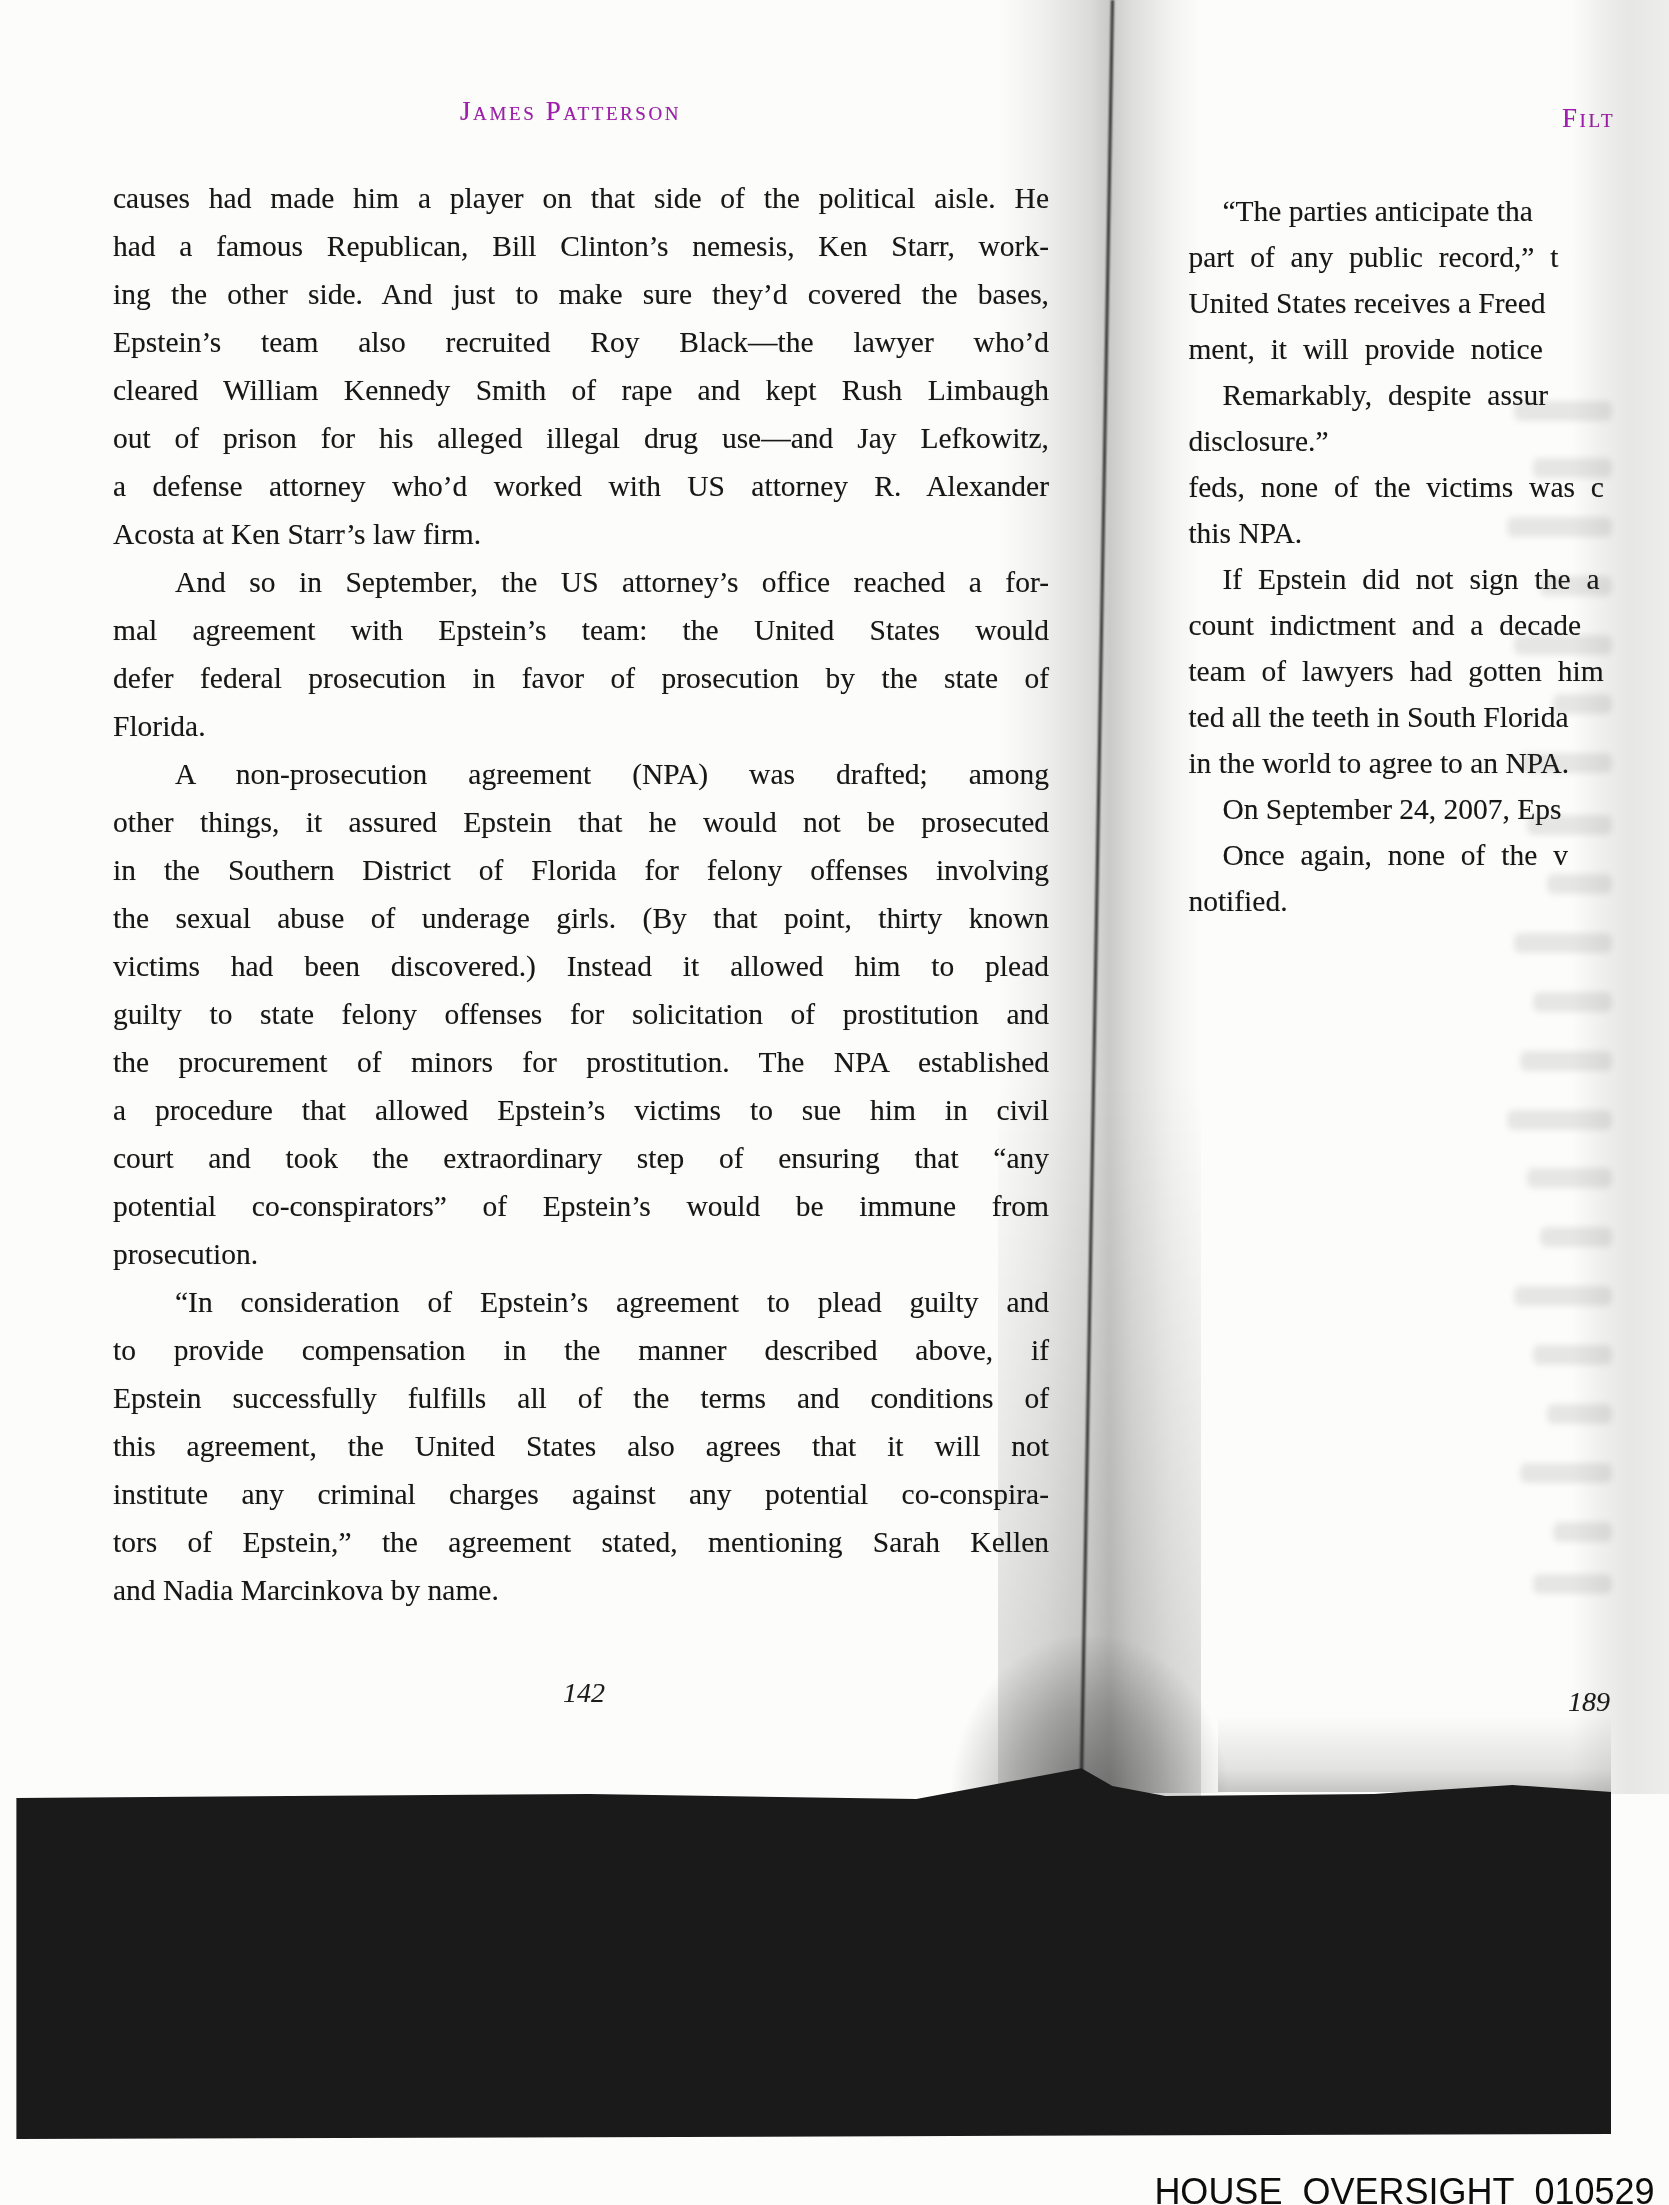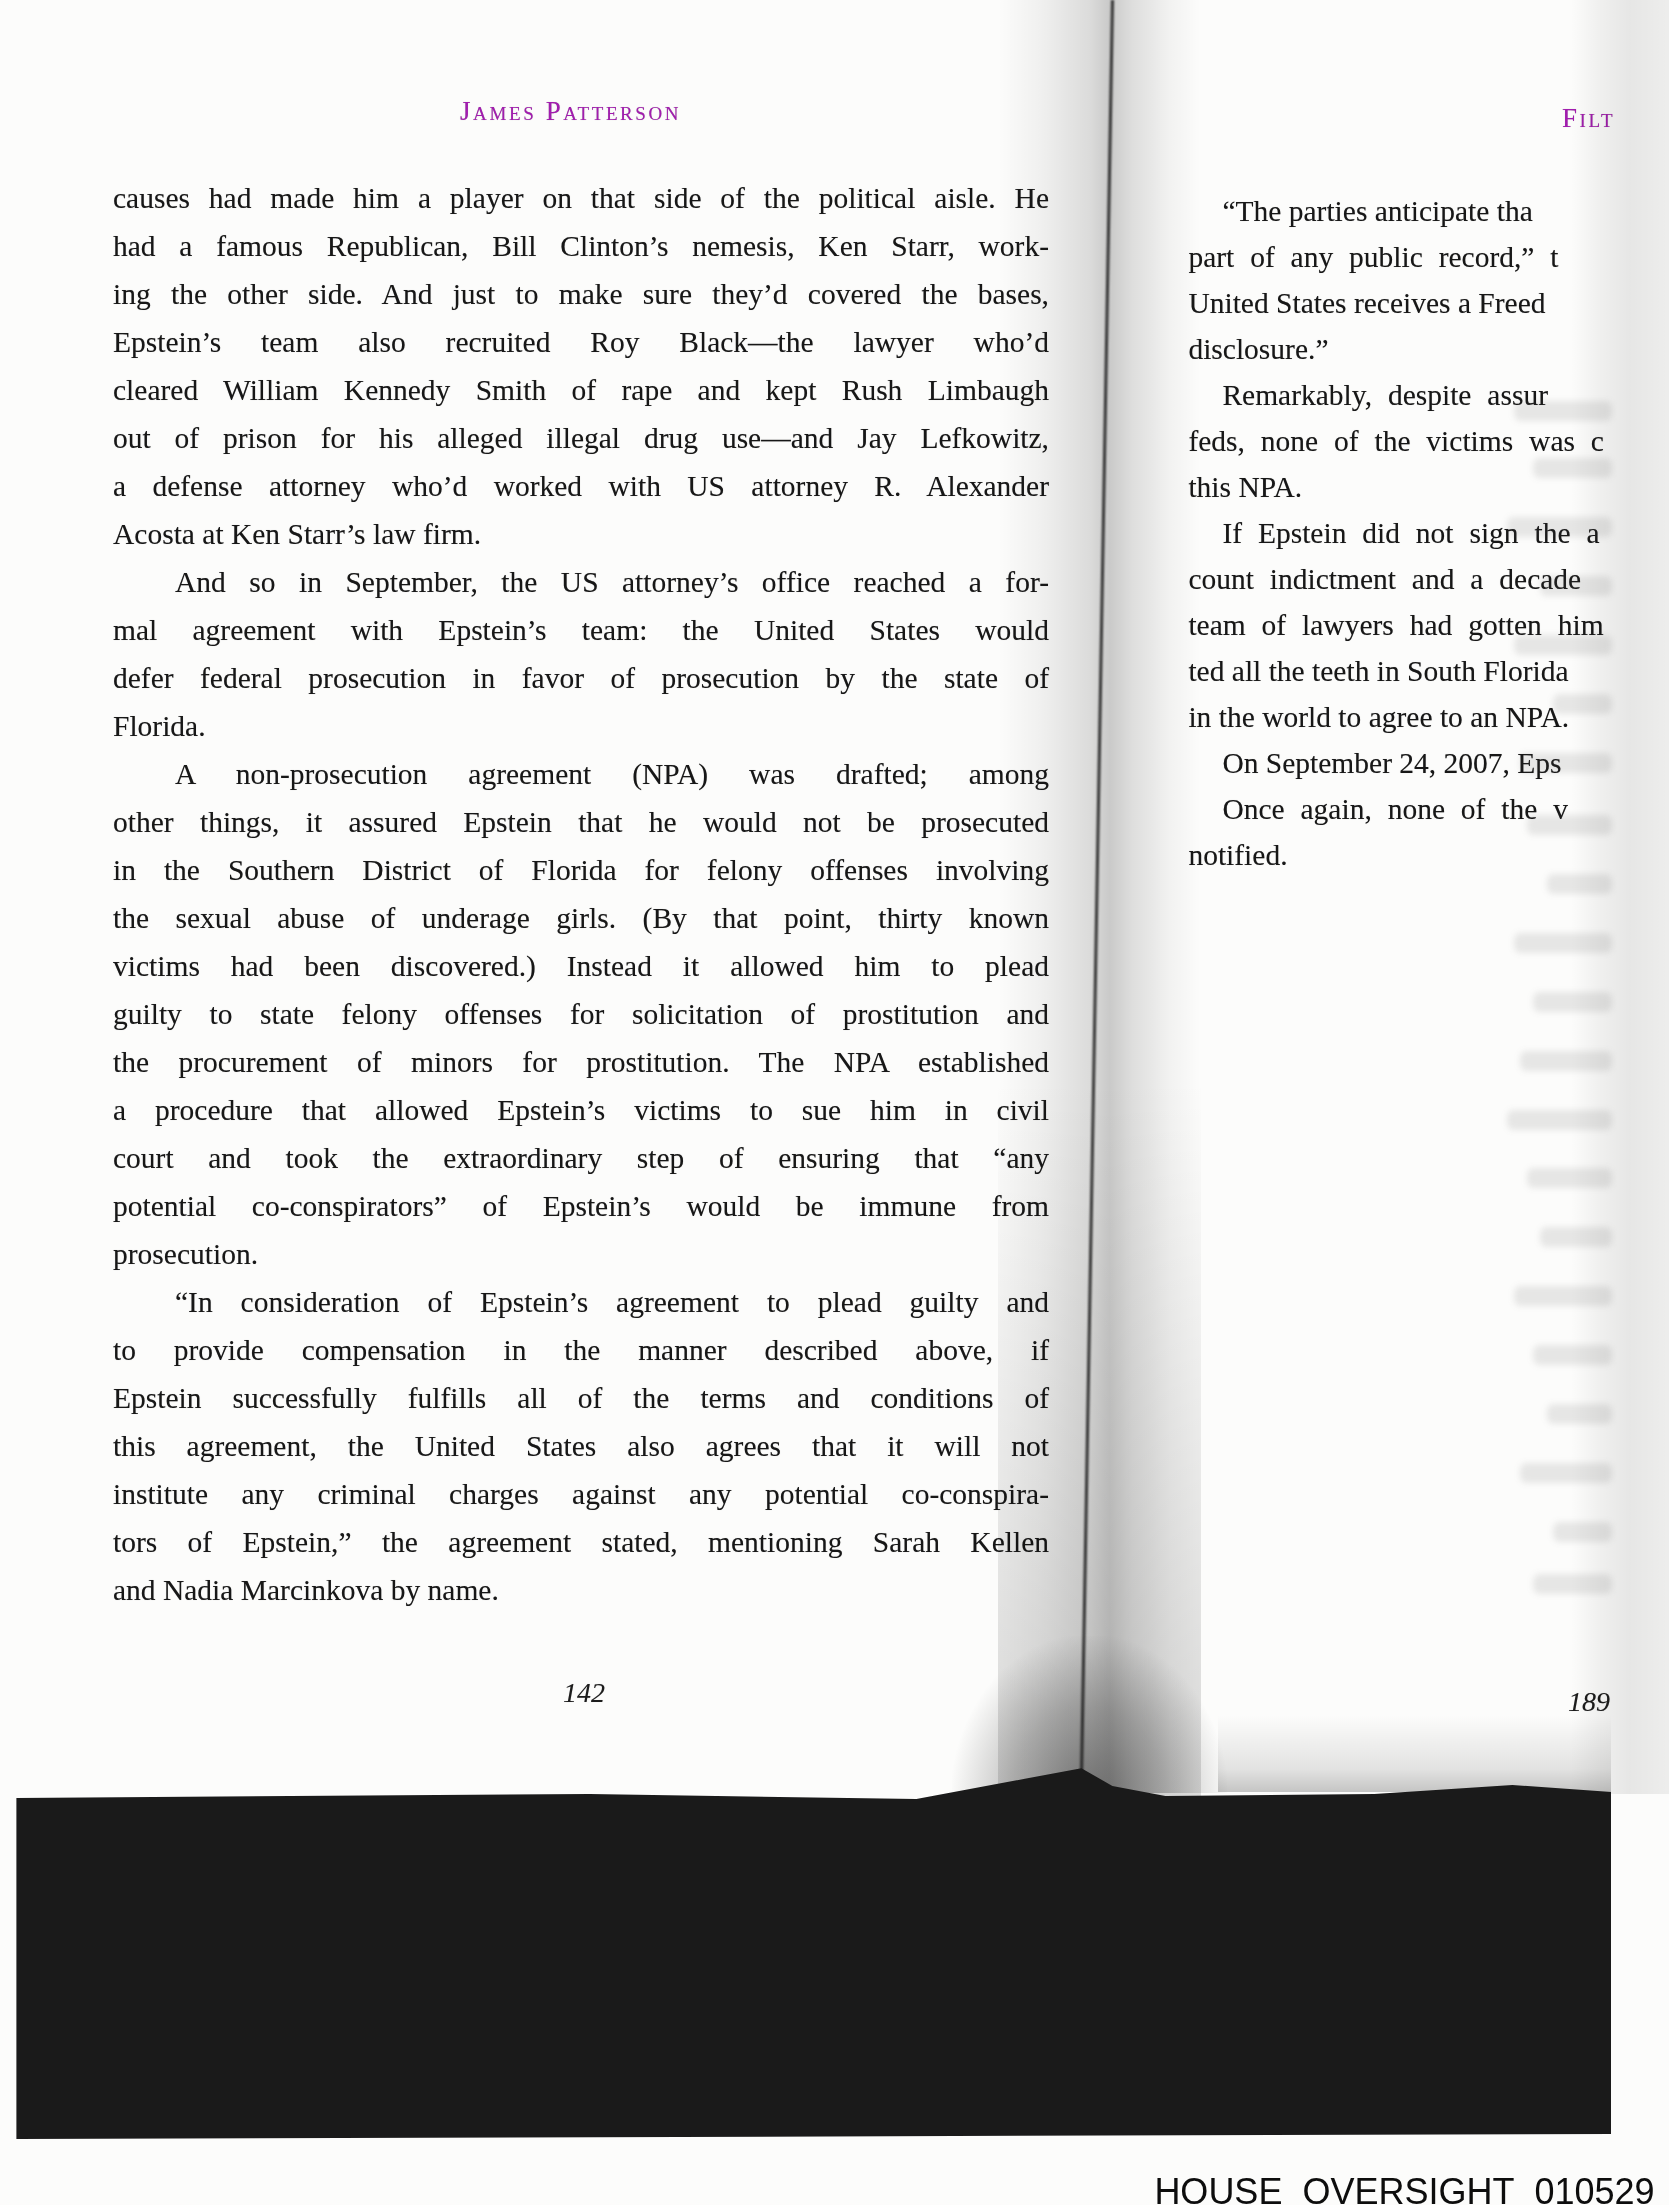--- a/index.html
+++ b/index.html
@@ -191,22 +191,23 @@
   </div>
   <div id="spine-bottom-shadow"></div>
 
   <div id="right-page-wrap">
     <div id="header-right" class="running-header">Filt</div>
 
     <div id="right-lines" class="lines-col">
         <div class="bline indent">“The parties anticipate tha</div>
         <div class="bline wide">part of any public record,” t</div>
         <div class="bline">United States receives a Freed</div>
+        <div class="bline wide">ment, it will provide notice</div>
+        <div class="bline indent wide">Remarkably, despite assur</div>
         <div class="bline">disclosure.”</div>
-        <div class="bline indent wide">Remarkably, despite assur</div>
         <div class="bline wide">feds, none of the victims was c</div>
         <div class="bline">this NPA.</div>
         <div class="bline indent wide">If Epstein did not sign the a</div>
         <div class="bline wide">count indictment and a decade</div>
         <div class="bline wide">team of lawyers had gotten him</div>
         <div class="bline">ted all the teeth in South Florida</div>
         <div class="bline">in the world to agree to an NPA.</div>
         <div class="bline indent">On September 24, 2007, Eps</div>
         <div class="bline indent wide">Once again, none of the v</div>
         <div class="bline">notified.</div>

